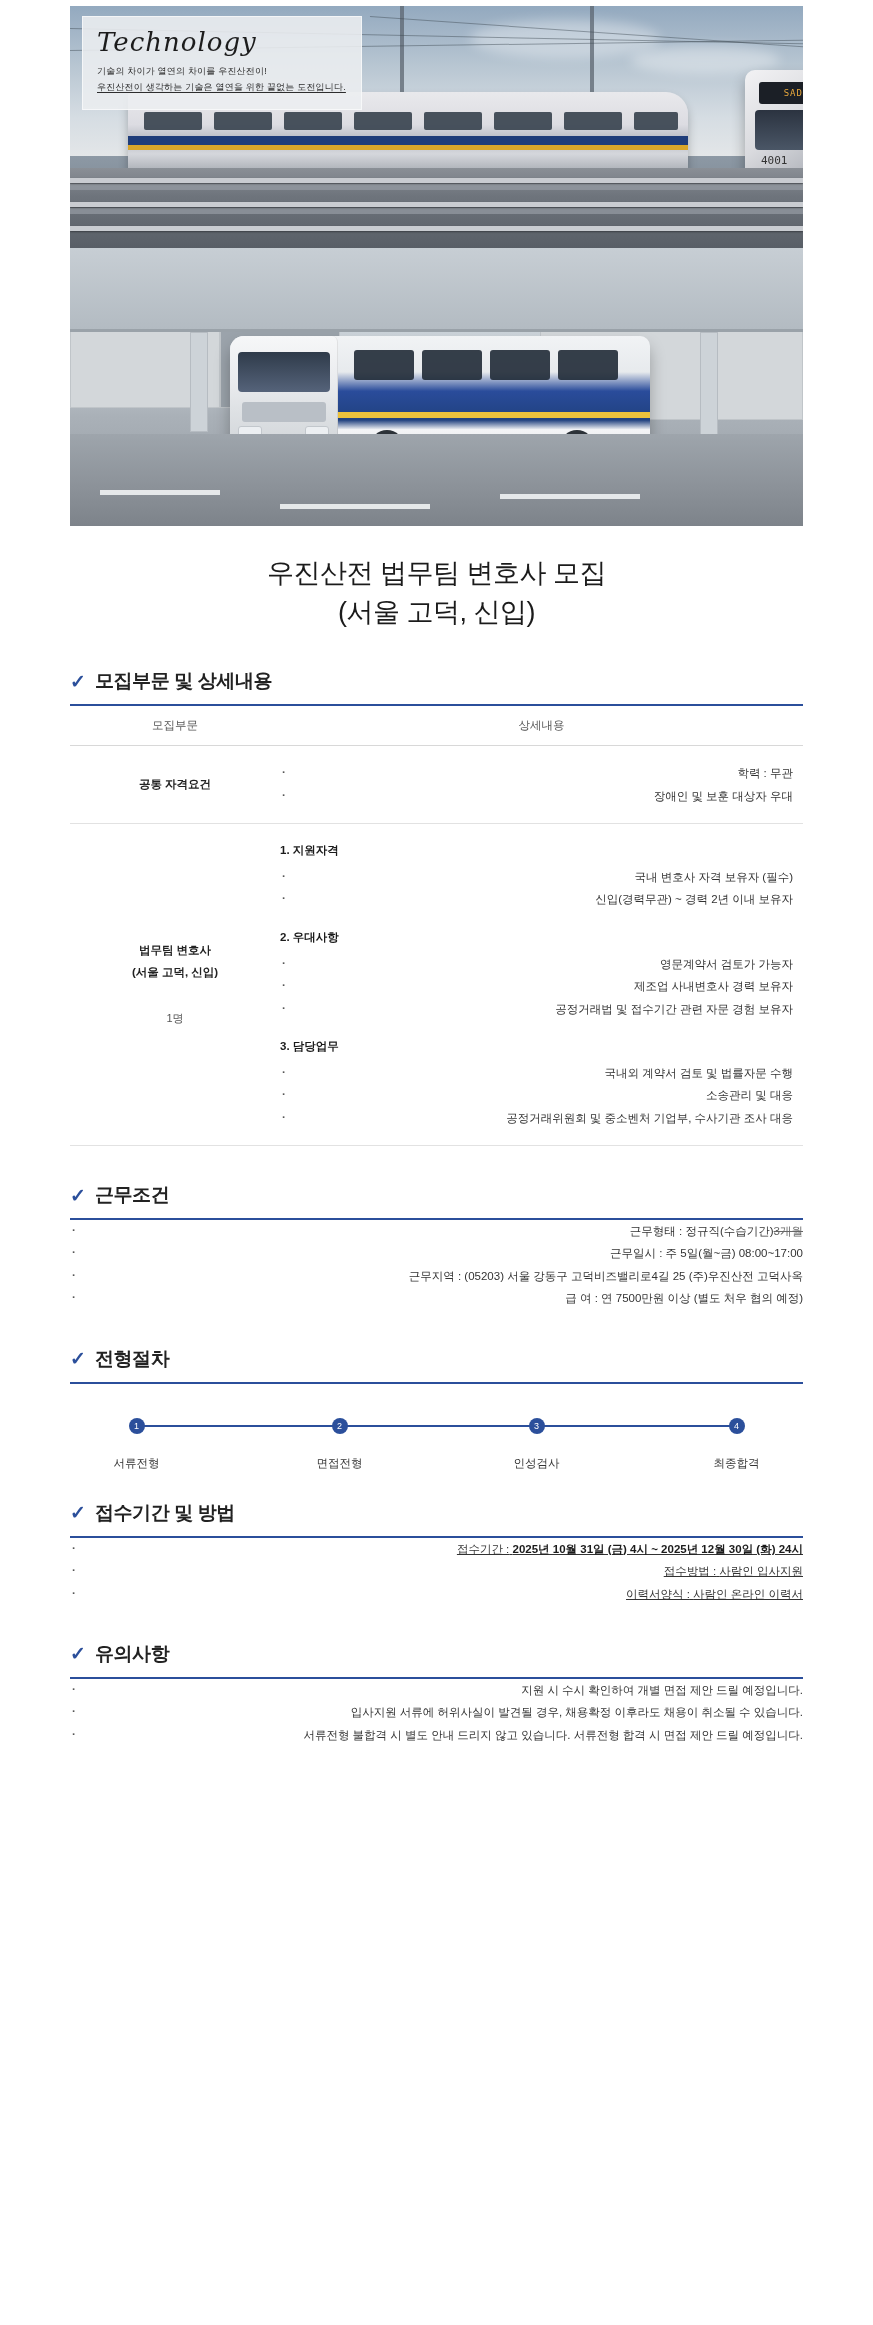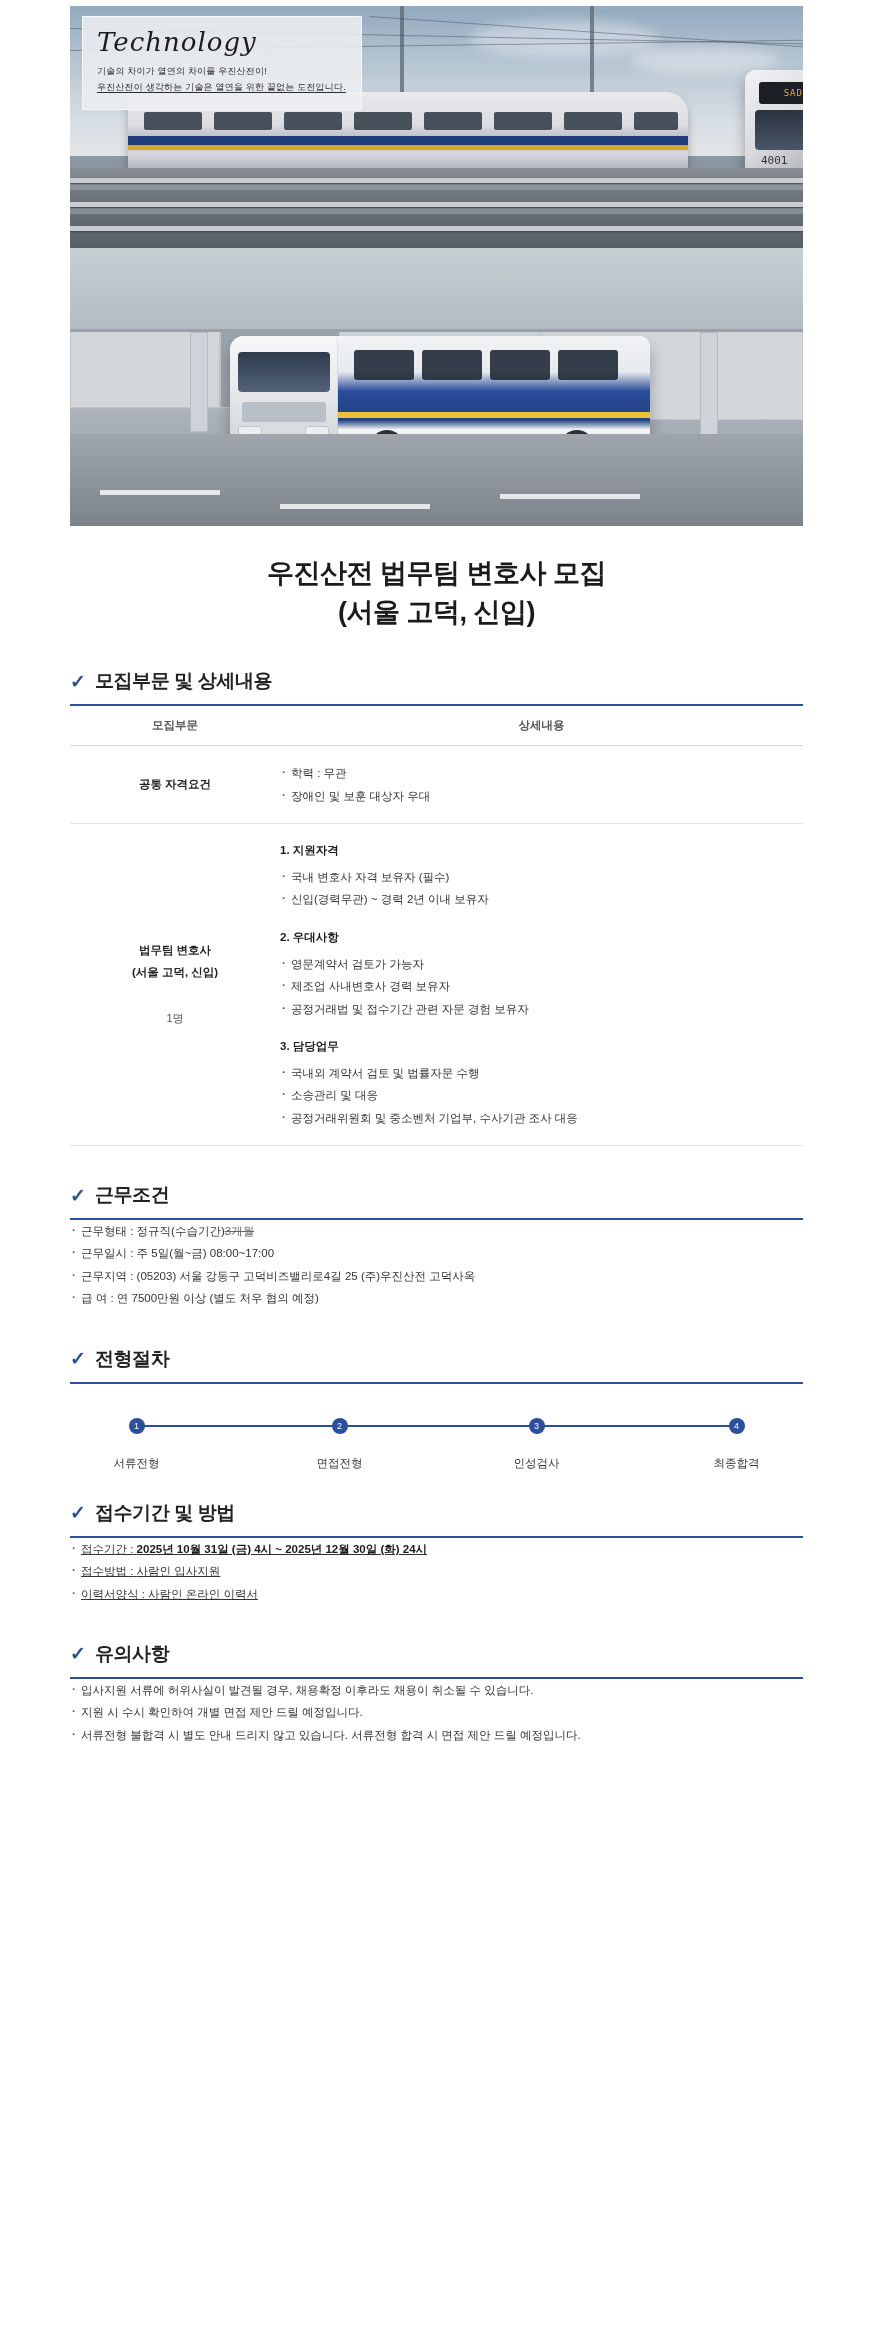--- a/index.html
+++ b/index.html
@@ -199,21 +199,21 @@
   }
   .wheel {
     position: absolute; bottom: -8px; width: 34px; height: 34px; border-radius: 50%;
     background: radial-gradient(circle at 50% 50%, #b9bec4 0 28%, #2c3238 30% 100%);
   }
 
   
   .doc-title {
     text-align: center;
     font-size: 27px;
-    font-weight: bold;
+    font-weight: normal;
     color: #1b1b1b;
     line-height: 1.45;
     margin: 28px 0 14px 0;
     letter-spacing: -0.5px;
   }
   .doc-title .l2 { display: block; }
 
   
   .section { width: 733px; margin: 0 auto; }
   .sec-head {
@@ -235,21 +235,21 @@
   }
   .rule-top { border: none; border-top: 2px solid #2b4f9b; margin: 6px 0 0 0; }
 
   
   table.recruit {
     width: 100%;
     border-collapse: collapse;
     font-size: 11.5px;
   }
   table.recruit th {
-    font-weight: bold;
+    font-weight: normal;
     color: #555;
     padding: 12px 0;
     border-bottom: 1px solid #d8d8d8;
     font-size: 11.5px;
   }
   table.recruit th.c1 { width: 210px; }
   table.recruit td {
     vertical-align: top;
     padding: 16px 10px 16px 0;
     border-bottom: 1px solid #e2e2e2;
@@ -260,21 +260,21 @@
     text-align: center;
     font-weight: bold;
     color: #222;
     padding-left: 6px;
     padding-right: 6px;
     vertical-align: middle;
   }
   td.c1 .sub { font-weight: normal; color: #555; font-size: 11px; display: block; margin-top: 24px; }
   .blk-title { font-weight: bold; color: #1b1b1b; margin: 0 0 4px 0; }
   .blk + .blk { margin-top: 16px; }
-  ul.dots { list-style: none; margin: 0; padding: 0; }
+  ul.dots { list-style: none; margin: 0; padding: 0; text-align: right; }
   ul.dots li { position: relative; padding-left: 11px; line-height: 1.95; }
   ul.dots li:before {
     content: "·";
     position: absolute; left: 2px; top: -1px;
     color: #555; font-weight: bold;
   }
 
   
   .cond { margin-top: 12px; font-size: 11.5px; }
   .cond li { line-height: 2.05; }
@@ -545,19 +545,19 @@
   </div>
 
   <div class="section">
     <div class="sec-head">
       <span class="check">✓</span>
       <span class="sec-title">유의사항</span>
     </div>
     <hr class="rule-top">
 
     <ul class="dots notice">
+      <li>지원 시 수시 확인하여 개별 면접 제안 드릴 예정입니다.</li>
       <li>입사지원 서류에 허위사실이 발견될 경우, 채용확정 이후라도 채용이 취소될 수 있습니다.</li>
-      <li>지원 시 수시 확인하여 개별 면접 제안 드릴 예정입니다.</li>
       <li>서류전형 불합격 시 별도 안내 드리지 않고 있습니다. 서류전형 합격 시 면접 제안 드릴 예정입니다.</li>
     </ul>
   </div>
 
 </div>
 
 </body></html>

